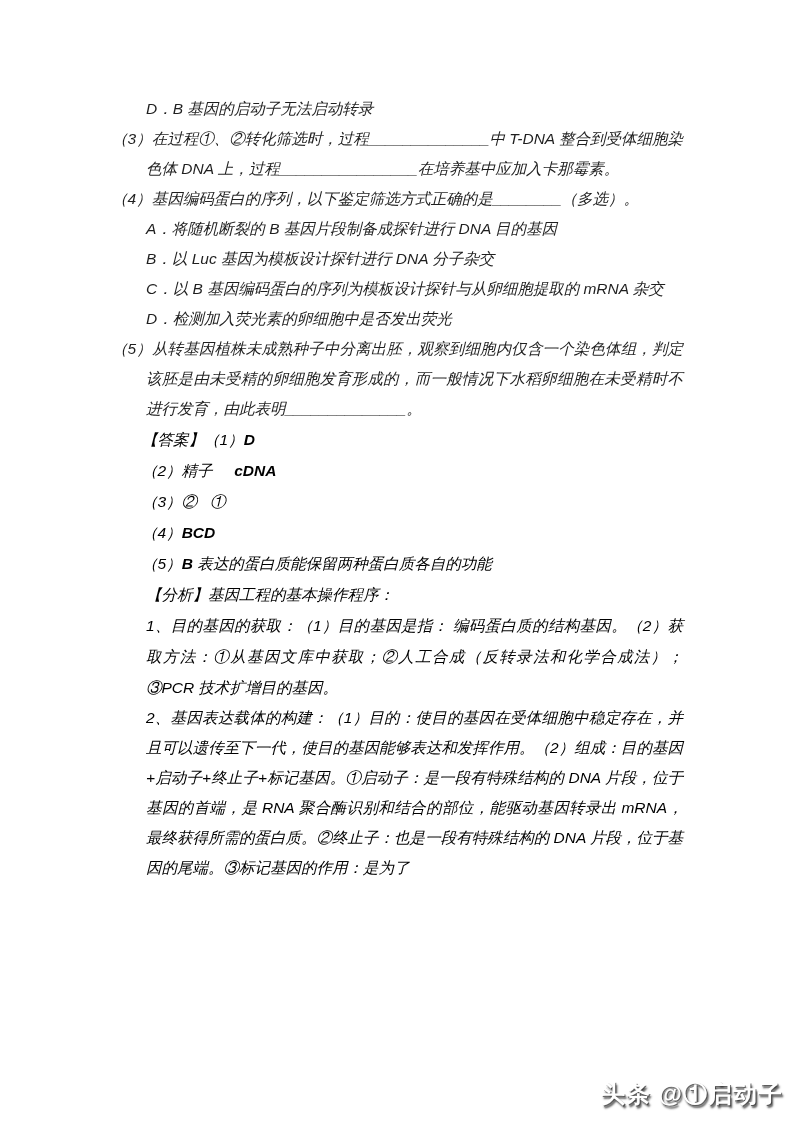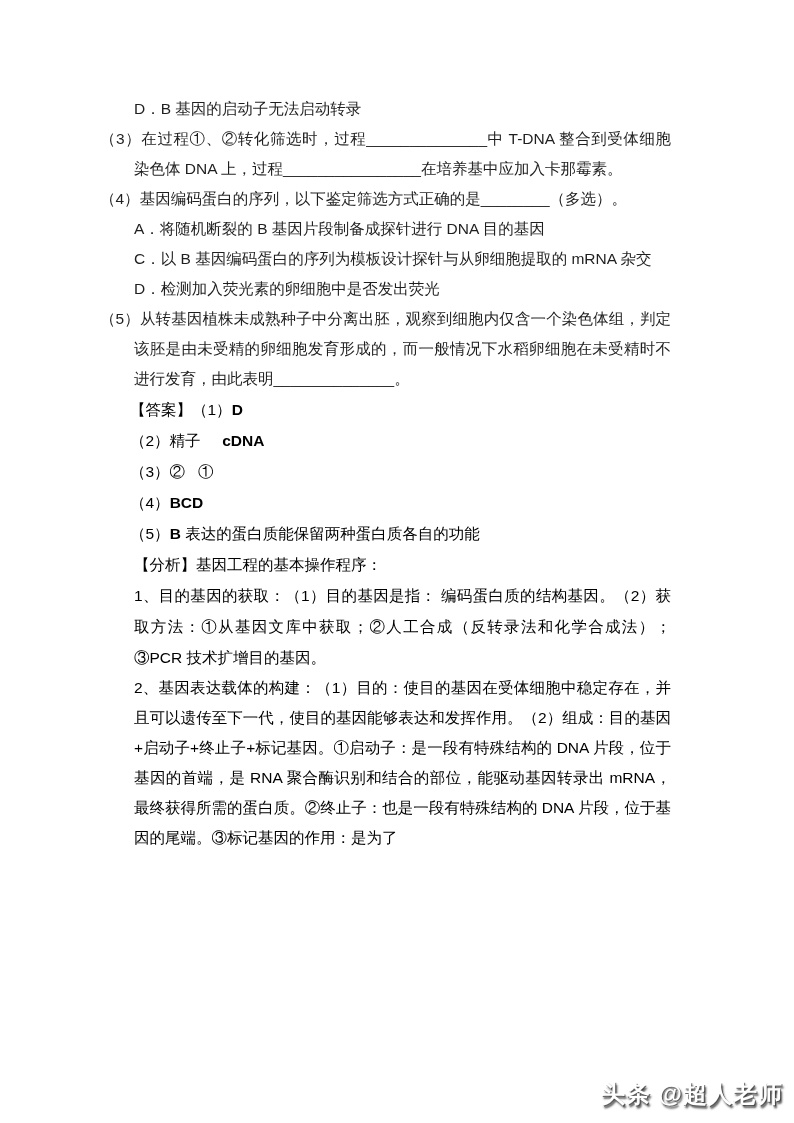--- a/index.html
+++ b/index.html
@@ -2,22 +2,22 @@
 <html><head>
 <meta charset="utf-8">
 <style>
   html,body { margin:0; padding:0; background:#fff; }
   .page {
     position:relative; width:794px; height:1123px; background:#ffffff;
     font-family:"Liberation Sans", sans-serif; color:#1f1f1f;
     font-size:15.5px; overflow:hidden;
   }
   .content {
-    position:absolute; left:134px; top:94px; width:537px;
-    text-align:justify; line-height:30px;
+    position:absolute; left:146px; top:94px; width:537px;
+    text-align:justify; line-height:30px;font-style:italic;
   }
   .content p { margin:0; padding:0; }
   .opt-d { padding-left:34px; }
   .q-item { padding-left:34px; text-indent:-34px; }
   .choice { padding-left:34px; }
   .mt2 { margin-top:2px; } .mt3 { margin-top:3px; } .mt4 { margin-top:4px; }
   .mt5 { margin-top:5px; } .mt6 { margin-top:6px; }
   .red { color:#000000; }
   .answers { margin-left:-4px; }
   .ans-line { line-height:31px; }
@@ -40,33 +40,34 @@
   <div class="content">
 
     <p class="opt-d">D．B 基因的启动子无法启动转录</p>
 
 
     <p class="q-item mt5"><span>（3）</span><span>在过程①、②转化筛选时，过程______________中 T-DNA 整合到受体细胞染色体 DNA 上，过程________________在培养基中应加入卡那霉素。</span></p>
 
     <p class="q-item mt4"><span>（4）</span><span>基因编码蛋白的序列，以下鉴定筛选方式正确的是________（多选）。</span></p>
 
     <p class="choice mt3">A．将随机断裂的 B 基因片段制备成探针进行 DNA 目的基因</p>
+    <p class="choice">B．以 Luc 基因为模板设计探针进行 DNA 分子杂交</p>
     <p class="choice">C．以 B 基因编码蛋白的序列为模板设计探针与从卵细胞提取的 mRNA 杂交</p>
     <p class="choice">D．检测加入荧光素的卵细胞中是否发出荧光</p>
 
     <p class="q-item mt2"><span>（5）</span><span>从转基因植株未成熟种子中分离出胚，观察到细胞内仅含一个染色体组，判定该胚是由未受精的卵细胞发育形成的，而一般情况下水稻卵细胞在未受精时不进行发育，由此表明______________。</span></p>
 
     <div class="answers red">
       <p class="ans-line"><span>【答案】（1）</span><span class="b">D</span></p>
       <p class="ans-line"><span>（2）精子</span><span>&nbsp;&nbsp;&nbsp;&nbsp;&nbsp;</span><span class="b">cDNA</span></p>
       <p class="ans-line"><span>（3）②</span><span>&nbsp;&nbsp;&nbsp;</span><span>①</span></p>
       <p class="ans-line"><span>（4）</span><span class="b">BCD</span></p>
       <p class="ans-line"><span>（5）</span><span class="b">B</span><span> 表达的蛋白质能保留两种蛋白质各自的功能</span></p>
     </div>
 
     <p class="red fenxi">【分析】基因工程的基本操作程序：</p>
     <p class="red para1">1、目的基因的获取：（1）目的基因是指： 编码蛋白质的结构基因。（2）获取方法：①从基因文库中获取；②人工合成（反转录法和化学合成法）；③PCR 技术扩增目的基因。</p>
     <p class="red para2">2、基因表达载体的构建：（1）目的：使目的基因在受体细胞中稳定存在，并且可以遗传至下一代，使目的基因能够表达和发挥作用。（2）组成：目的基因+启动子+终止子+标记基因。①启动子：是一段有特殊结构的 DNA 片段，位于基因的首端，是 RNA 聚合酶识别和结合的部位，能驱动基因转录出 mRNA，最终获得所需的蛋白质。②终止子：也是一段有特殊结构的 DNA 片段，位于基因的尾端。③标记基因的作用：是为了</p>
 
   </div>
 
-  <div class="watermark">头条 @超人老师</div>
+  <div class="watermark">头条 @①启动子</div>
 </div>
 
 </body></html>

